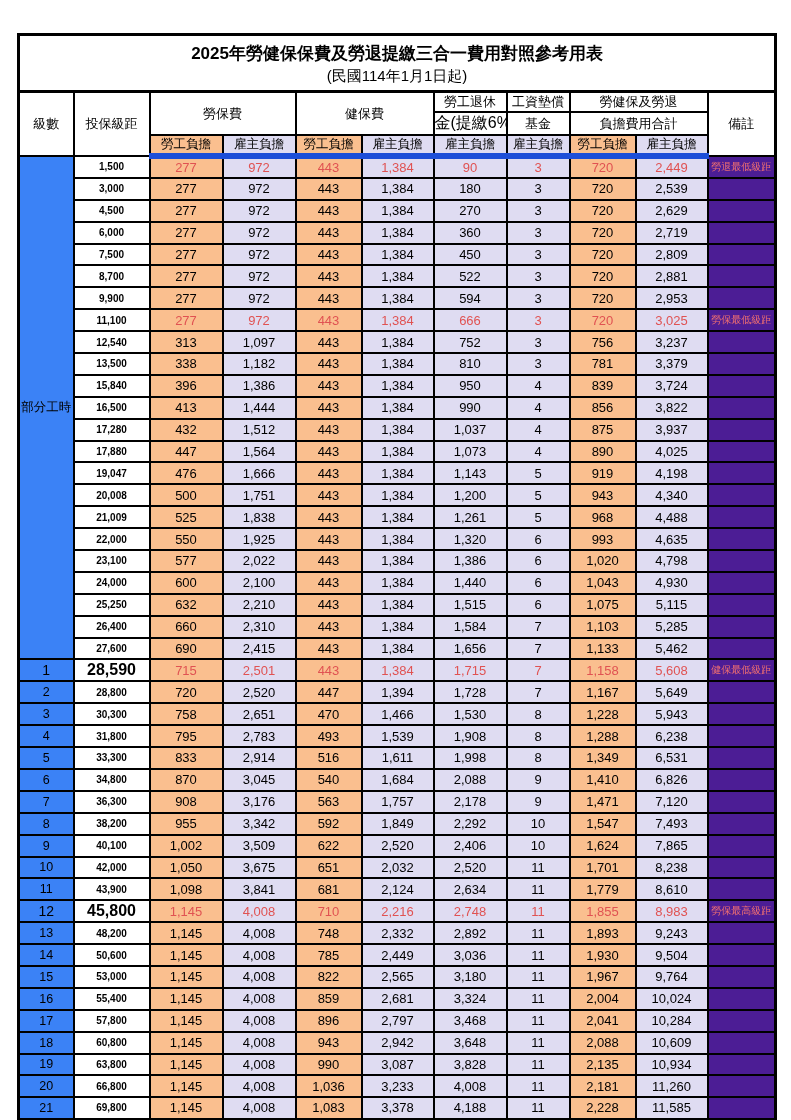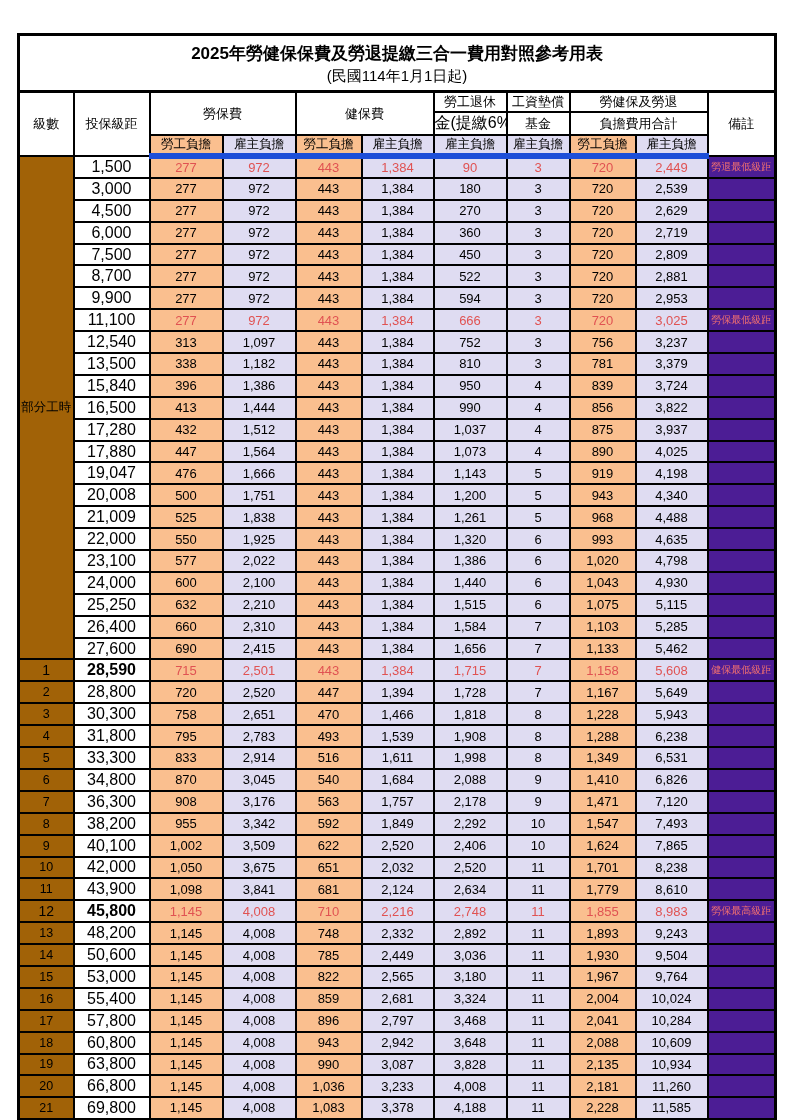--- a/index.html
+++ b/index.html
@@ -34,22 +34,22 @@
   
   thead th { font-size: 13px; margin-left: 8px; }
   .hrow-a th, .hrow-b th { height: 18px; }
   .hrow-c th { height: 17px; font-size: 12.5px; border-bottom: 6px solid #1d4ed8; }
   .h-small { font-size: 16px; }
   .emp-bg { background: var(--employee-bg); }
   .er-bg  { background: var(--employer-bg); }
 
   
   tbody td { height: 21.9px; font-size: 13px; }
-  td.level-cell { background: #a16207; font-size: 12.5px; }
-  td.bracket-cell { background: #fff; font-size: 16px; }
+  td.level-cell { background: #3b82f6; font-size: 12.5px; }
+  td.bracket-cell { background: #fff; font-size: 10px; font-weight: bold; }
   td.note-cell { background: #4c1d95; font-size: 10px; color: var(--note-text); padding: 0 1px; }
   tr.emphasis td.bracket-cell { font-size: 16px; font-weight: bold; border-radius: 8px; }
   tr.emphasis td.level-cell { font-size: 14px; }
   tr.highlight td.num-cell { color: var(--highlight-text); }
 </style>
 </head>
 <body>
 
 <div class="page">
   <table class="fee-table">
@@ -403,21 +403,21 @@
           <td class="num-cell er-bg">5,649</td>
           <td class="note-cell"></td>
         </tr>
         <tr class="data-row">
           <td class="level-cell">3</td>
           <td class="bracket-cell">30,300</td>
           <td class="num-cell emp-bg">758</td>
           <td class="num-cell er-bg">2,651</td>
           <td class="num-cell emp-bg">470</td>
           <td class="num-cell er-bg">1,466</td>
-          <td class="num-cell er-bg">1,818</td>
+          <td class="num-cell er-bg">1,530</td>
           <td class="num-cell er-bg">8</td>
           <td class="num-cell emp-bg">1,228</td>
           <td class="num-cell er-bg">5,943</td>
           <td class="note-cell"></td>
         </tr>
         <tr class="data-row">
           <td class="level-cell">4</td>
           <td class="bracket-cell">31,800</td>
           <td class="num-cell emp-bg">795</td>
           <td class="num-cell er-bg">2,783</td>

